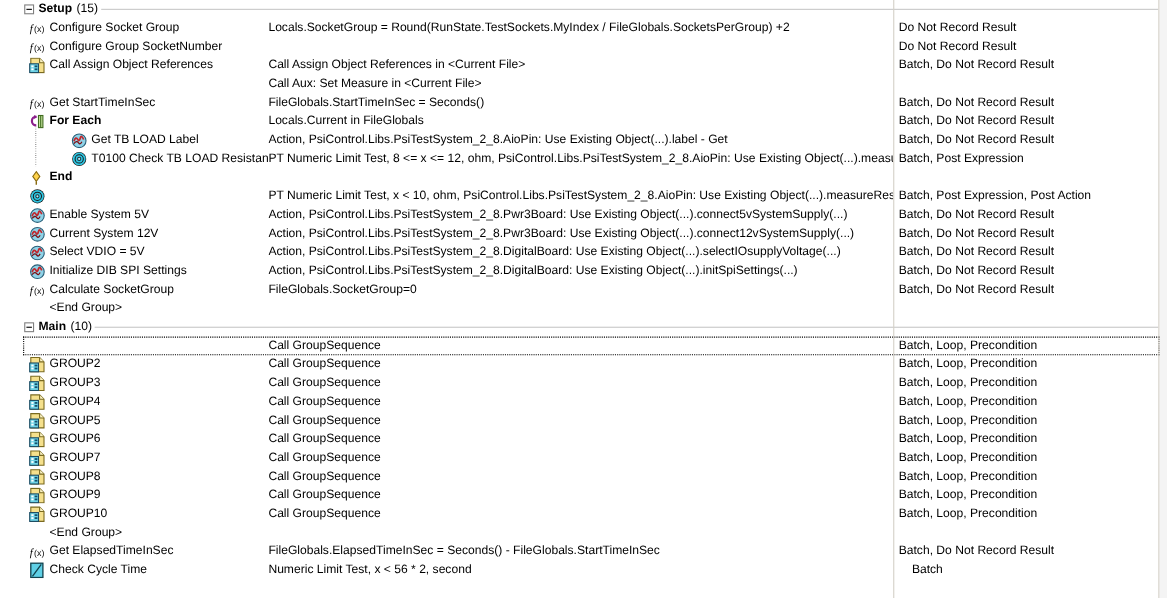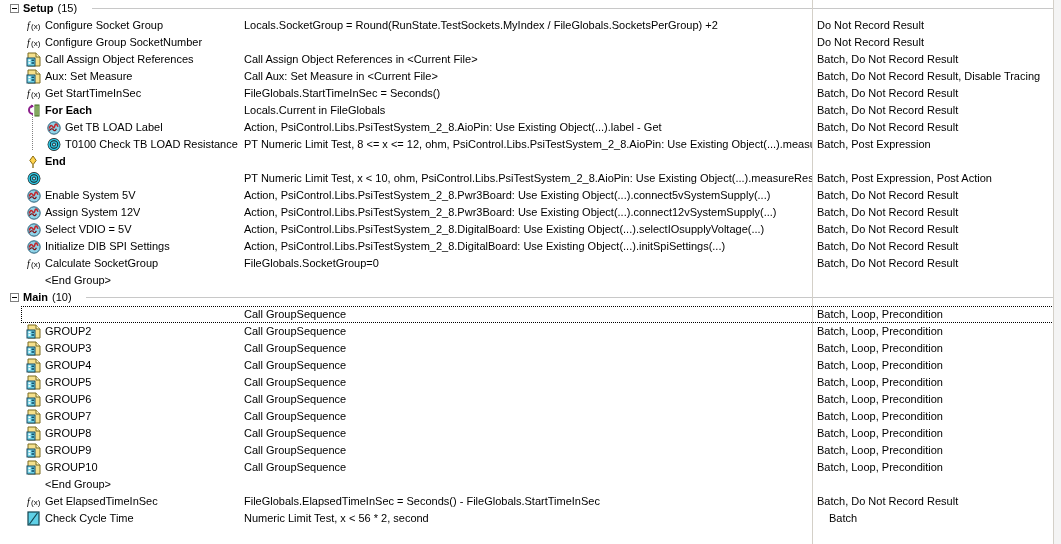--- a/index.html
+++ b/index.html
@@ -89,21 +89,21 @@
     line-height: 17px;
     white-space: nowrap;
   }
   .grouprow .gh {
     position: absolute;
     left: 0; top: 0;
     height: 17px;
     display: flex;
     align-items: center;
     gap: 4px;
-    padding-left: 10px;
+    padding-left: 22px;
     box-sizing: border-box;
   }
   .grouprow .gh .gtitle {
     font-weight: bold;
     font-size: 11px;
   }
   .grouprow .gh .gcount {
     font-size: 11px;
     font-weight: normal;
   }
@@ -134,21 +134,21 @@
     position: absolute;
     left: 1px;
     right: 1px;
     top: 3px;
     height: 1px;
     background: #000000;
   }
 
   
   .ind1 { padding-left: 26px; }
-  .ind2 { padding-left: 46px; }
+  .ind2 { padding-left: 64px; }
   .name-cell {
     display: flex;
     align-items: center;
     height: 17px;
     gap: 3px;
     box-sizing: border-box;
   }
   .name-cell .lbl { overflow: hidden; white-space: nowrap; }
   .name-cell.bold .lbl { font-weight: bold; }
 
@@ -260,38 +260,21 @@
                 <rect x="5.5" y="10.2" width="2.5" height="1.6" fill="#12506b"></rect>
               </svg>
             </span>
             <span class="lbl">Call Assign Object References</span>
           </div>
         </div>
         <div class="c-desc">Call Assign Object References in &lt;Current File&gt;</div>
         <div class="c-set">Batch, Do Not Record Result</div>
       </div>
       <div class="row">
-        <div class="c-name">
-          <div class="name-cell ind1">
-            <span class="ico">
-              <svg width="16" height="15" viewBox="0 0 16 15">
-                <path d="M2 1 h8 l4 4 v9 h-12 z" fill="#f5e08c" stroke="#7a6a20" stroke-width="1"></path>
-                <path d="M10 1 v4 h4" fill="#fdf6c8" stroke="#7a6a20" stroke-width="1"></path>
-                <rect x="1" y="6" width="8" height="8" fill="#6fd3e6" stroke="#1b4b63" stroke-width="1"></rect>
-                <rect x="2.5" y="7.5" width="2" height="1.6" fill="#ffffff"></rect>
-                <rect x="2.5" y="10.2" width="2" height="1.6" fill="#ffffff"></rect>
-                <rect x="5.5" y="7.5" width="2.5" height="1.6" fill="#12506b"></rect>
-                <rect x="5.5" y="10.2" width="2.5" height="1.6" fill="#12506b"></rect>
-              </svg>
-            </span>
-            <span class="lbl">Aux: Set Measure</span>
-          </div>
-        </div>
         <div class="c-desc">Call Aux: Set Measure in &lt;Current File&gt;</div>
-        <div class="c-set">Batch, Do Not Record Result, Disable Tracing</div>
       </div>
       <div class="row">
         <div class="c-name">
           <div class="name-cell ind1">
             <span class="ico">
               <svg width="16" height="15" viewBox="0 0 16 15">
                 <text x="1" y="11" font-family="Liberation Serif, serif" font-size="10" font-style="italic" fill="#000">f</text>
                 <text x="5" y="11" font-family="Liberation Sans, sans-serif" font-size="8" fill="#000">(x)</text>
               </svg>
             </span>
@@ -401,21 +384,21 @@
       <div class="row">
         <div class="c-name">
           <div class="name-cell ind1">
             <span class="ico">
               <svg width="16" height="15" viewBox="0 0 16 15">
                 <circle cx="8" cy="8" r="6.2" fill="#8fd3e8" stroke="#2a5f78" stroke-width="1"></circle>
                 <path d="M3.2 8.5 q1.6 -5 3.6 -1.6 q1.2 2.2 2.2 -1.5 q1 -3.4 3 1.4" fill="none" stroke="#c1272d" stroke-width="1.6"></path>
                 <path d="M3.2 10.6 q2.4 -3.2 4.2 -0.8 q1.6 2.2 3 -1" fill="none" stroke="#7b1116" stroke-width="1.2"></path>
               </svg>
             </span>
-            <span class="lbl">Assign System 12V</span>
+            <span class="lbl">Current System 12V</span>
           </div>
         </div>
         <div class="c-desc">Action,  PsiControl.Libs.PsiTestSystem_2_8.Pwr3Board: Use Existing Object(...).connect12vSystemSupply(...)</div>
         <div class="c-set">Batch, Do Not Record Result</div>
       </div>
       <div class="row">
         <div class="c-name">
           <div class="name-cell ind1">
             <span class="ico">
               <svg width="16" height="15" viewBox="0 0 16 15">

